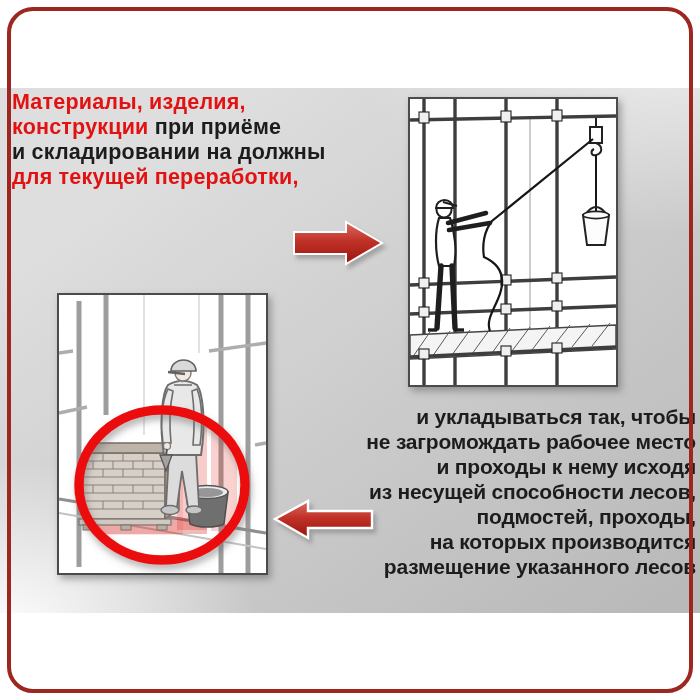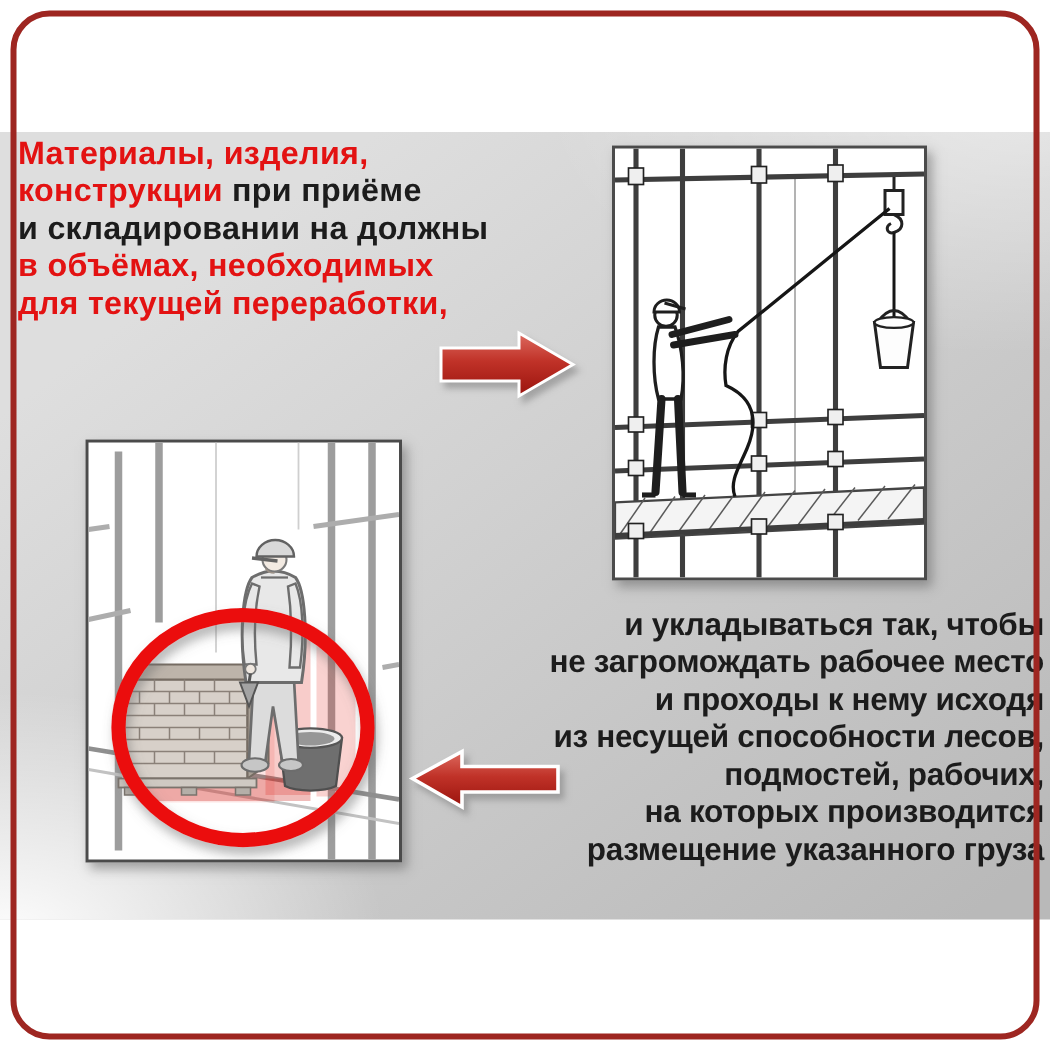--- a/index.html
+++ b/index.html
@@ -29,32 +29,31 @@
 <body>
 
 <div id="canvas">
 
   <div class="band"></div>
 
   <div class="lt">
     <div class="red">Материалы, изделия,</div>
     <div><span class="red">конструкции</span><span> при приёме</span></div>
     <div>и складировании на должны</div>
-    <div class="red">в объёмах, необходимых</div>
     <div class="red">для текущей переработки,</div>
   </div>
 
   <div class="rt">
     <div>и укладываться так, чтобы</div>
     <div>не загромождать рабочее место</div>
     <div>и проходы к нему исходя</div>
     <div>из несущей способности лесов,</div>
-    <div>подмостей, рабочих,</div>
+    <div>подмостей, проходы,</div>
     <div>на которых производится</div>
-    <div>размещение указанного груза</div>
+    <div>размещение указанного лесов</div>
   </div>
 
   <div class="illus" id="illus1">
     <svg width="206" height="286" viewBox="0 0 206 286">
       <line x1="120" y1="17" x2="120" y2="238" stroke="#9a9a9a" stroke-width="1"></line>
       <g stroke="#3e3e3e" stroke-width="3.4" fill="none">
         <line x1="14" y1="0" x2="14" y2="286"></line>
         <line x1="45" y1="0" x2="45" y2="286"></line>
         <line x1="96" y1="0" x2="96" y2="286"></line>
         <line x1="147" y1="0" x2="147" y2="286"></line>

